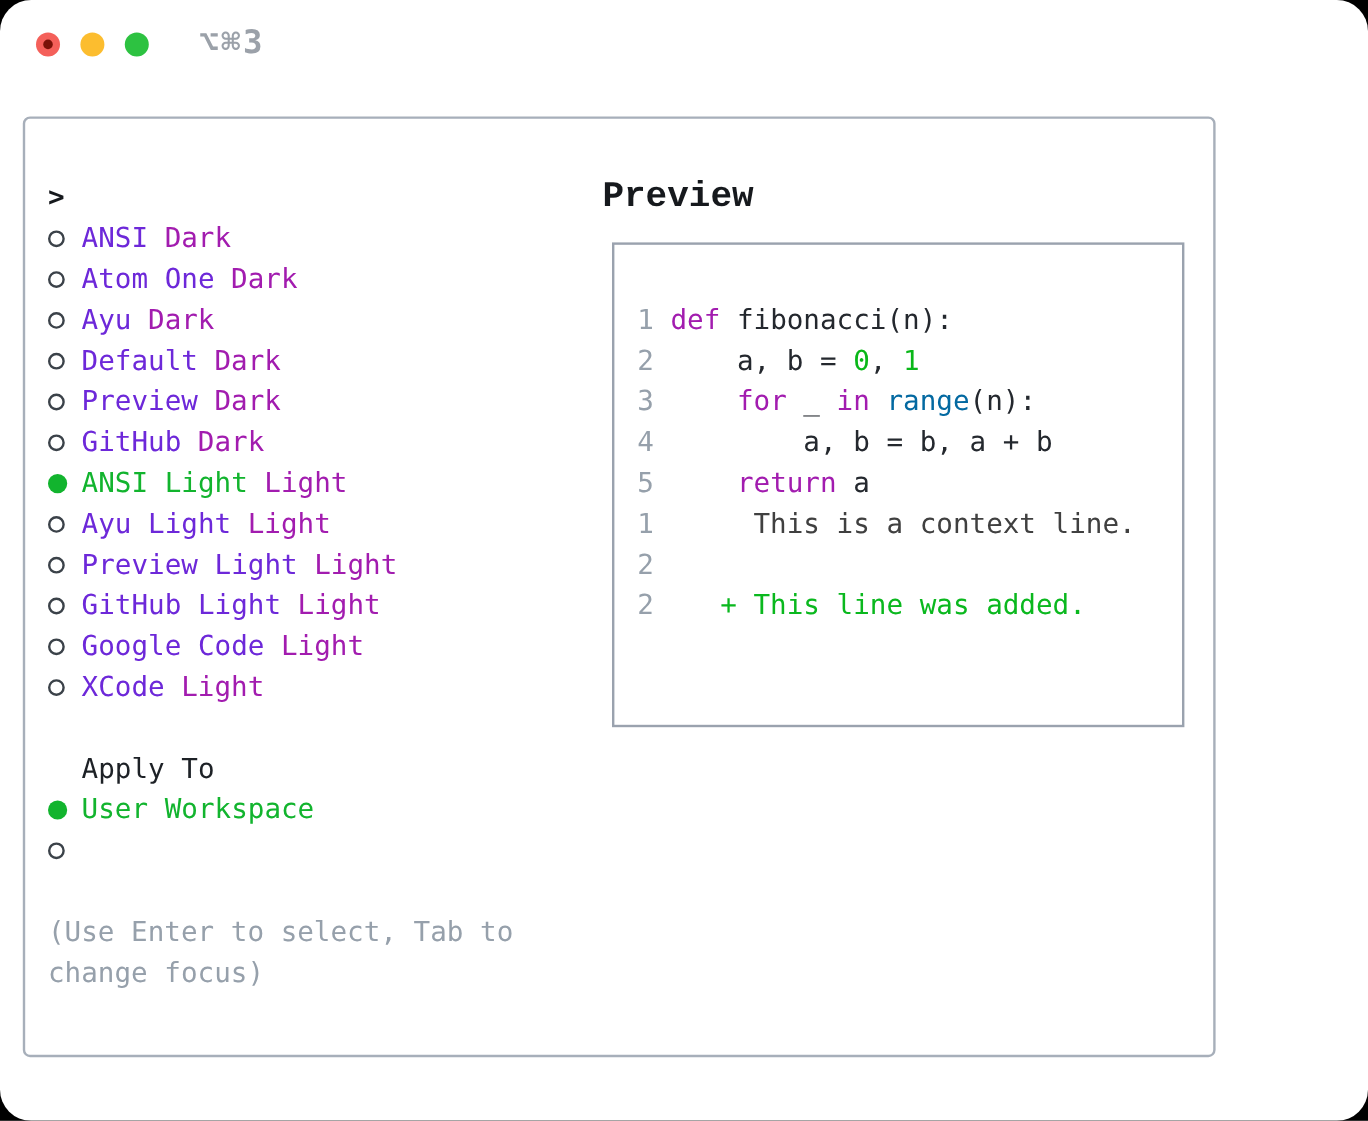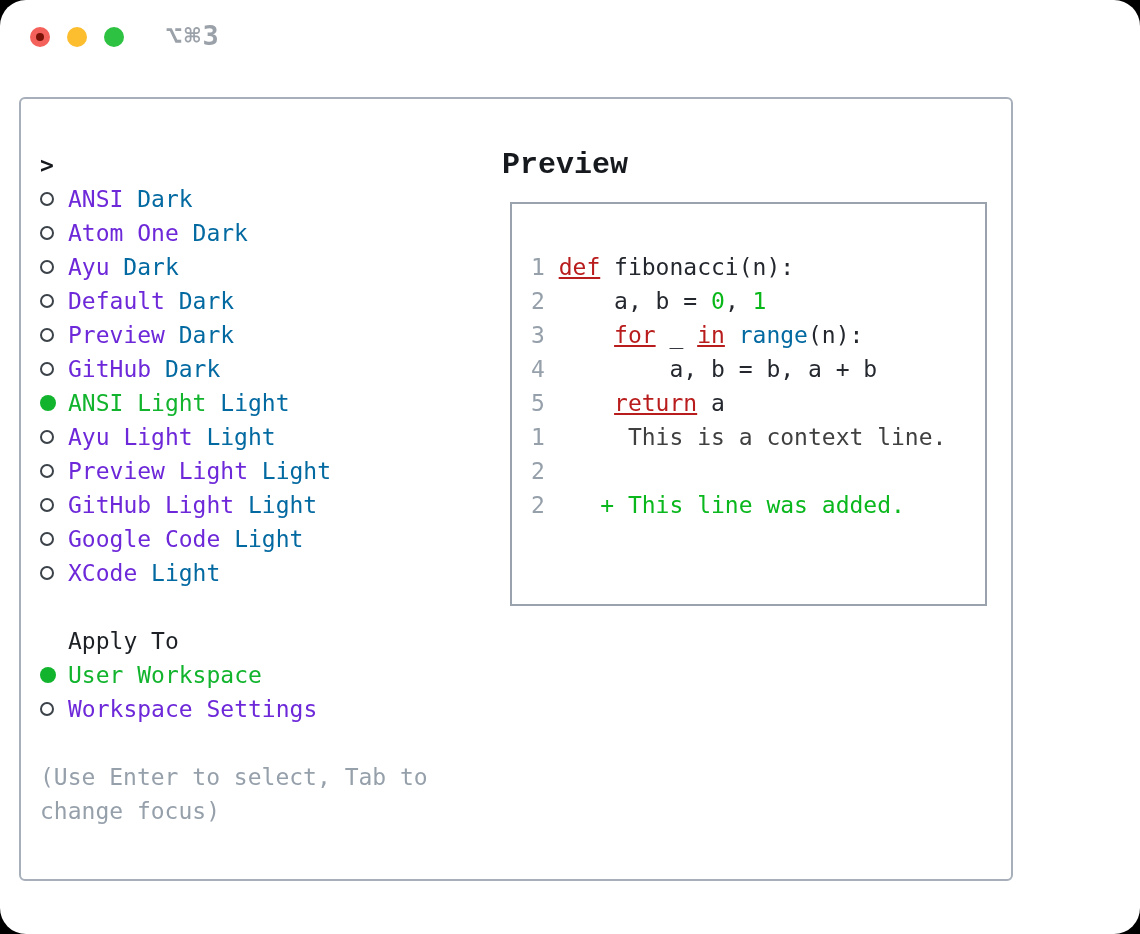--- a/index.html
+++ b/index.html
@@ -29,38 +29,38 @@
   }
   .col-left{position:absolute;left:19px;top:49px;font-size:23px;line-height:34px;color:#2b2f36;}
   .row{display:flex;align-items:center;height:34px;white-space:pre;}
   .marker{width:28px;display:inline-flex;align-items:center;flex:0 0 28px;}
   .caret{font-weight:bold;color:#16191d;}
   .circle{width:14px;height:14px;border:2.5px solid #3b4249;border-radius:50%;box-sizing:border-box;}
   .circle.sel{width:16px;height:16px;border:none;background:#12b42e;}
   .hdr .name{font-weight:bold;color:#16191d;}
   .name{color:#6d28d9;}
   .name.sel{color:#12b42e;}
-  .variant{color:#0369a1;margin-left:0.6em;}
+  .variant{color:#a21caf;margin-left:0.6em;}
   .spacer{height:34px;}
   .subhdr{color:#1d2126;}
   .hint{width:420px;color:#96a0ab;white-space:normal;word-break:normal;}
   
   .preview-title{
     position:absolute;left:481px;top:49px;font-size:30px;line-height:34px;
     font-weight:bold;color:#16191d;font-family:Liberation Mono, monospace;
   }
   .preview-box{
     position:absolute;left:489px;top:103px;width:477px;height:404px;
     border:2px solid #9aa2ae;box-sizing:border-box;background:#fff;
     padding:46px 0 0 19px;overflow:hidden;
   }
   .pline{display:flex;font-size:23px;line-height:34px;white-space:pre;}
   .ln{color:#96a0ab;width:2ch;flex:0 0 auto;}
   .tk-fg{color:#24282e;}
-  .tk-kw{color:#b91c1c;text-decoration:underline;}
+  .tk-kw{color:#a21caf;}
   .tk-fn{color:#0369a1;}
   .tk-num{color:#09b718;}
   .tk-mut{color:#404040;}
   .tk-del{color:#c6321c;}
   .tk-add{color:#0ab81e;}
 </style>
 </head>
 <body>
 
 <div class="window">
@@ -96,21 +96,21 @@
 
       <div class="spacer"></div>
 
       <div class="row">
         <span class="marker"></span>
         <span class="name subhdr">Apply To</span>
       </div>
 
       <div id="apply-list">
           <div class="row"><span class="marker"><span class="circle sel"></span></span><span class="name sel">User Workspace</span></div>
-          <div class="row"><span class="marker"><span class="circle"></span></span><span class="name">Workspace Settings</span></div>
+          <div class="row"><span class="marker"><span class="circle"></span></span></div>
         </div>
 
       <div class="spacer"></div>
 
       <div class="hint">(Use Enter to select, Tab to change focus)</div>
     </div>
 
     <div class="preview-title">Preview</div>
 
     <div class="preview-box" id="code-lines">

